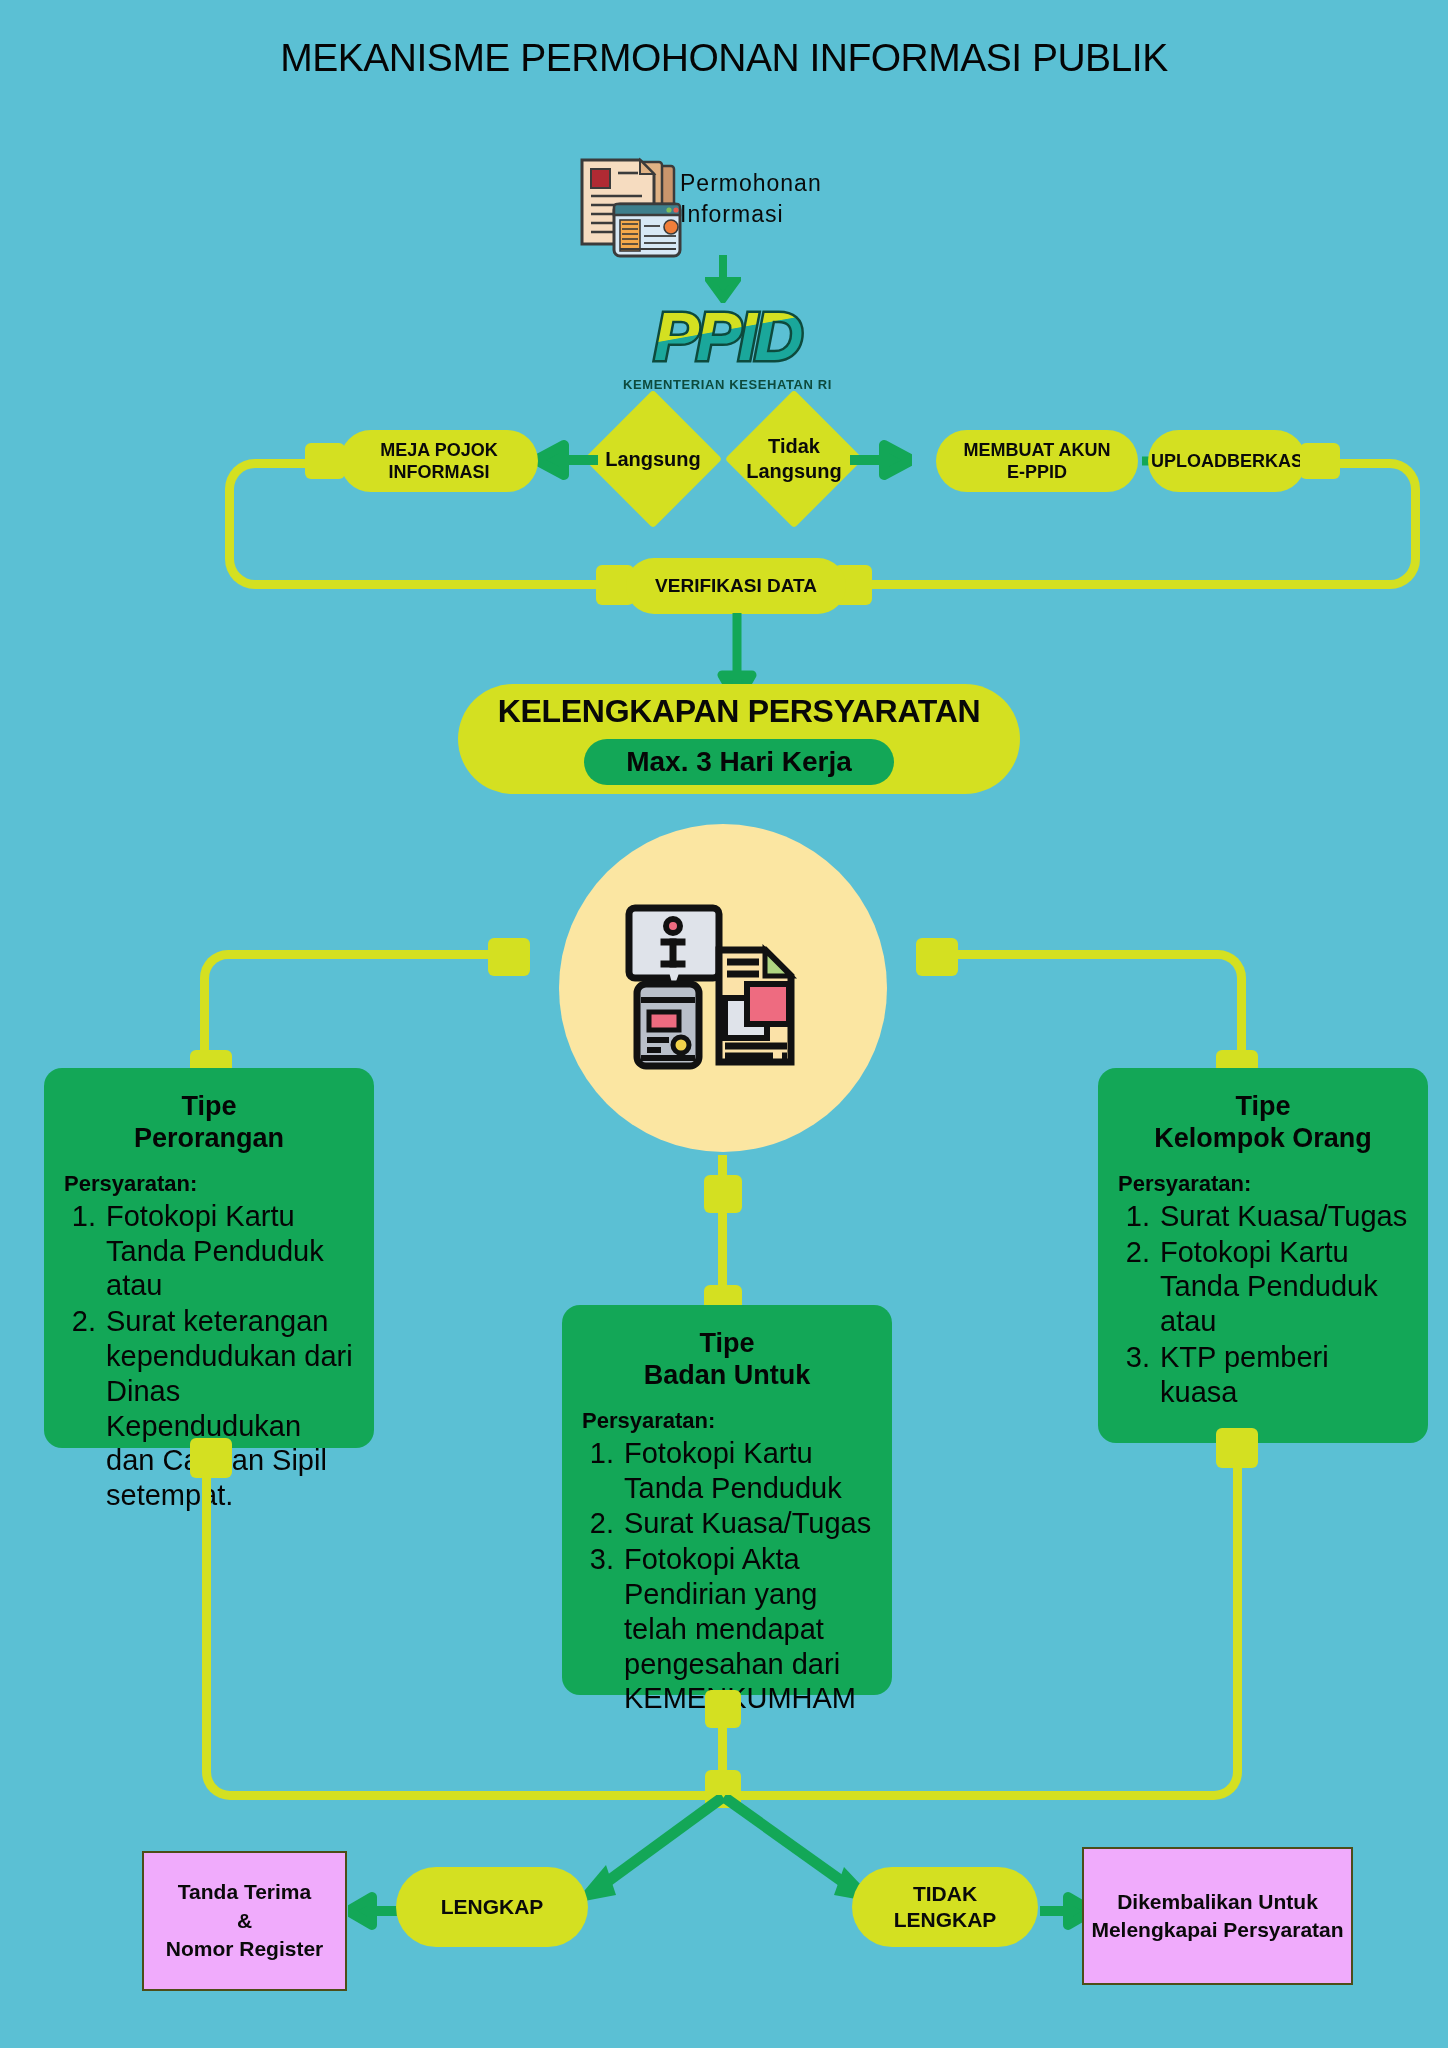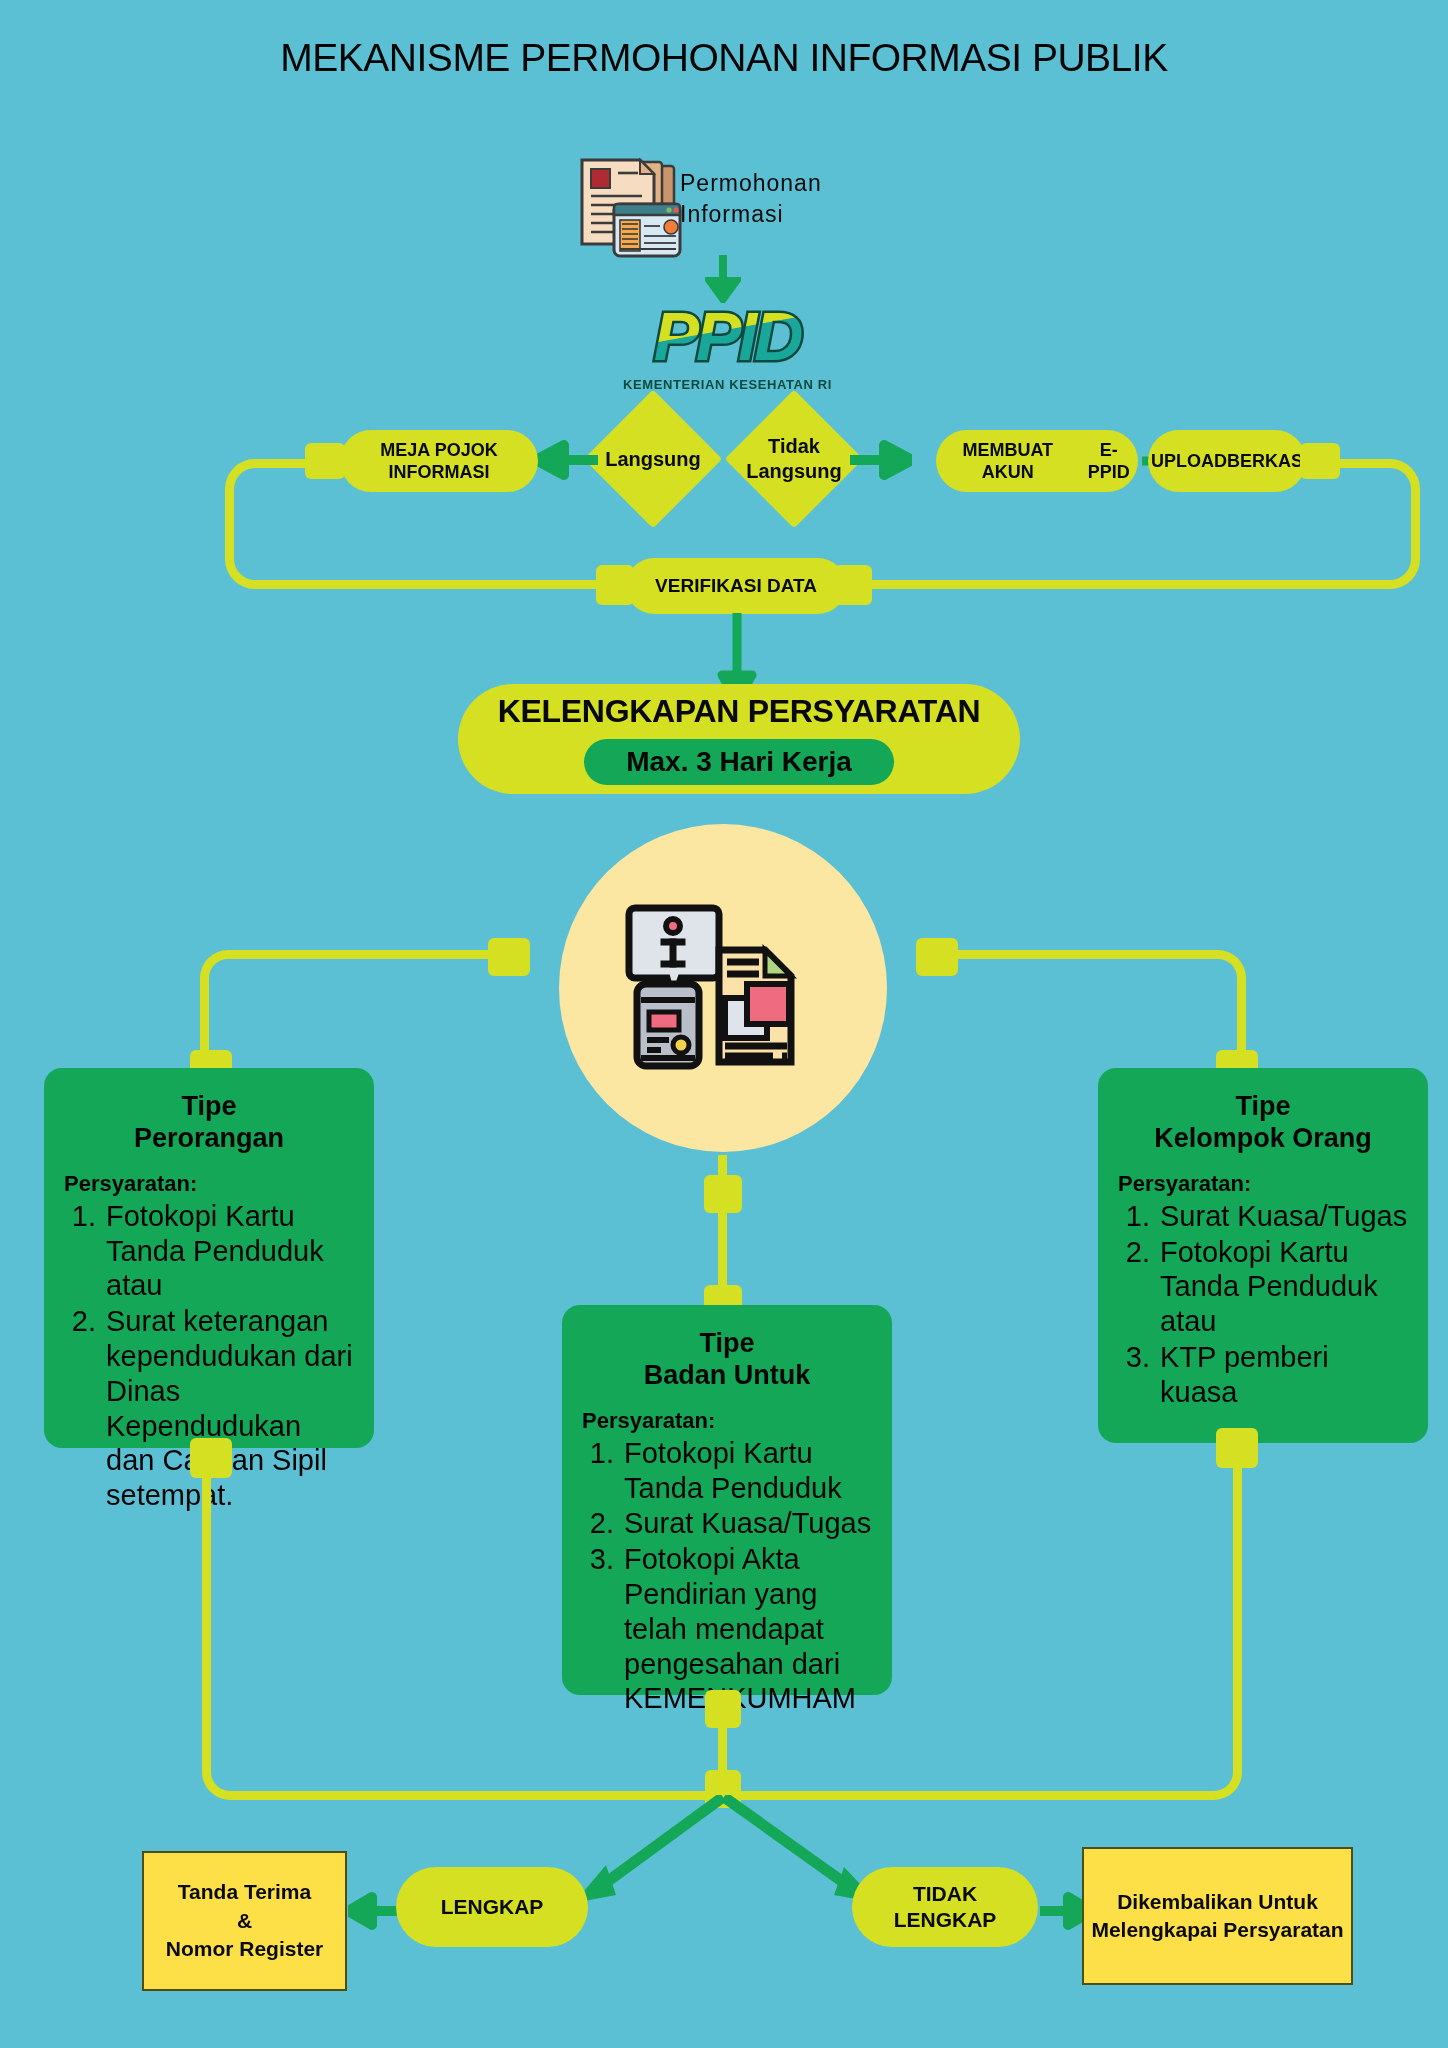--- a/index.html
+++ b/index.html
@@ -45,21 +45,21 @@
   .diamond > span {
     display:block;
     transform:rotate(-45deg);
     width:100%; height:100%;
     display:flex; align-items:center; justify-content:center;
     text-align:center; line-height:1.25;
     font-weight:bold; color:#0a0a0a;
   }
   .rectbox {
     position:absolute;
-    background:#fde047;
+    background:#f0abfc;
     border:2px solid #4d4d18;
     display:flex; align-items:center; justify-content:center;
     text-align:center;
     color:#0a0a0a; font-weight:bold; line-height:1.35;
   }
   .line-h, .line-v { position:absolute; background:#D4E021; }
 
   
   .card {
     position:absolute;
@@ -222,21 +222,21 @@
   </div>
 
   <div class="sqnode" style="left:305px; top:443px; width:40px; height:36px;"></div>
 
   <div class="arrow" style="left:850px; top:440px;">
     <svg width="62" height="40" viewBox="0 0 62 40">
       <path d="M0 20 L36 20 M62 20 L34 5 L34 35 Z" stroke="#13A757" stroke-width="10" fill="#13A757" stroke-linejoin="round"></path>
     </svg>
   </div>
 
-  <div class="pill" style="left:936px; top:430px; width:202px; height:62px; font-size:18px; flex-direction:row;">
+  <div class="pill" style="left:936px; top:430px; width:202px; height:62px; font-size:18px; flex-direction:column;">
     <span>MEMBUAT AKUN</span>
     <span>E-PPID</span>
   </div>
 
   <div class="arrow" style="left:1142px; top:444px;">
     <svg width="48" height="34" viewBox="0 0 48 34">
       <path d="M0 17 L26 17 M48 17 L24 4 L24 30 Z" stroke="#13A757" stroke-width="9" fill="#13A757" stroke-linejoin="round"></path>
     </svg>
   </div>
 

